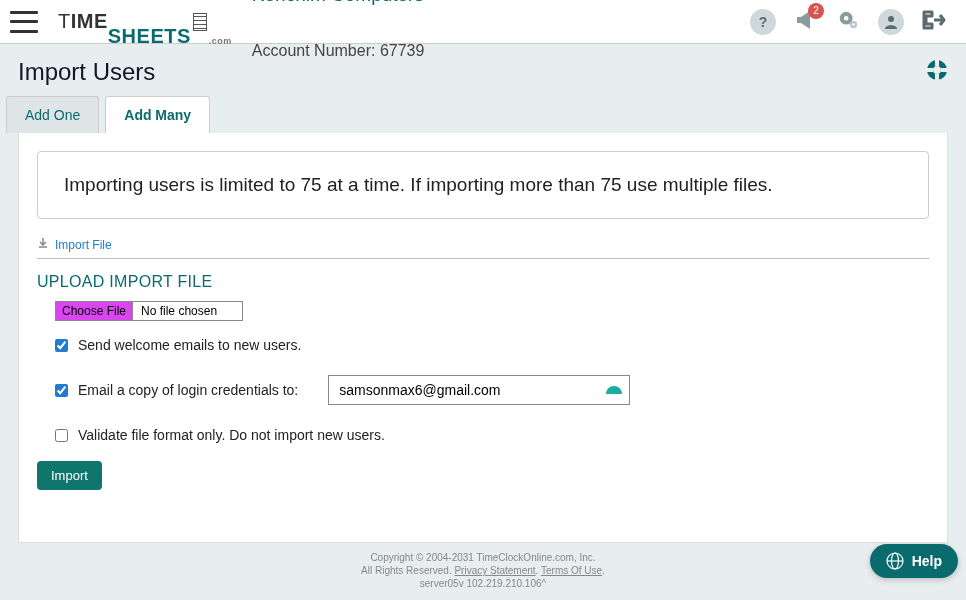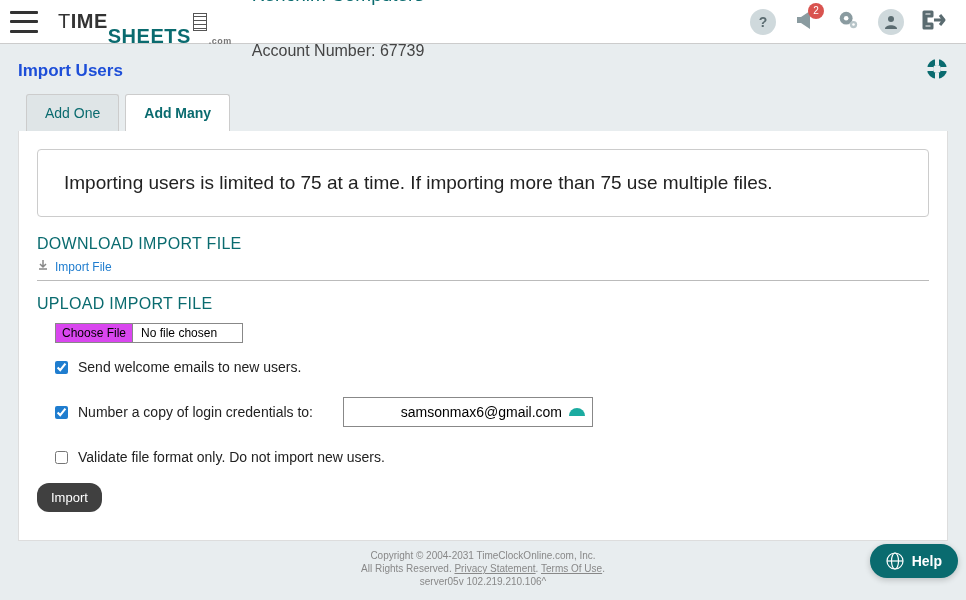--- a/index.html
+++ b/index.html
@@ -101,33 +101,33 @@
       align-items: center;
       justify-content: center;
     }
     
     .page-title-row {
       display: flex;
       align-items: center;
       padding: 14px 18px 10px 18px;
     }
     .page-title {
-      font-size: 17px;
-      color: #1d4ed8;
-      font-weight: 700;
+      font-size: 24px;
+      color: #0f172a;
+      font-weight: 400;
     }
     .lifebuoy {
       margin-left: auto;
       color: #0a6b6f;
       cursor: pointer;
     }
     
     .tabs {
       display: flex;
-      padding-left: 26px;
+      padding-left: 6px;
       gap: 6px;
     }
     .tab {
       padding: 10px 18px;
       background: #dfe5e7;
       border: 1px solid #ccc;
       border-bottom: none;
       font-size: 14px;
       color: #0a6b6f;
       cursor: pointer;
@@ -203,42 +203,41 @@
       font-size: 14px;
       color: #222;
     }
     .checkbox-row input[type="checkbox"] { accent-color: #1f7dcf; cursor: pointer; }
     .email-input-wrap {
       position: relative;
       display: inline-block;
       margin-left: 20px;
     }
     .email-input {
-      width: 250px;
+      width: 302px;
       padding: 6px 30px 6px 10px;
       font-size: 14px;
       border: 1px solid #888;
-      text-align: right;
     }
     .input-dome {
       position: absolute;
       right: 8px;
       top: 50%;
       transform: translateY(-50%);
       width: 16px;
       height: 8px;
       background: #1baba0;
       border-radius: 8px 8px 0 0;
     }
     .import-btn {
-      background: #404040;
+      background: #0f766e;
       color: #fff;
       border: none;
       padding: 7px 14px;
-      border-radius: 12px;
+      border-radius: 4px;
       font-size: 13px;
       cursor: pointer;
       margin-top: 4px;
     }
     
     .footer {
       text-align: center;
       font-size: 10px;
       color: #888;
       margin-top: 8px;
@@ -330,21 +329,20 @@
 </div>
 
 <div class="tabs">
   <div class="tab">Add One</div>
   <div class="tab active">Add Many</div>
 </div>
 
 <div class="panel">
   <div class="info-box">Importing users is limited to 75 at a time. If importing more than 75 use multiple files.</div>
 
-  <div class="section-title">DOWNLOAD IMPORT FILE</div>
   <div class="import-link-row">
     <span class="download-icon">
       <svg width="12" height="12" viewBox="0 0 12 12">
           <path d="M6 1 L6 7 M3 5 L6 8 L9 5 M2 10 L10 10" stroke="#888" stroke-width="1.5" fill="none"></path>
         </svg>
     </span>
     <a class="import-link">Import File</a>
   </div>
   <hr class="divider">
 
@@ -355,21 +353,21 @@
     <div class="file-status">No file chosen</div>
   </div>
 
   <div class="checkbox-row">
     <input type="checkbox" checked="" style="">
     <span>Send welcome emails to new users.</span>
   </div>
 
   <div class="checkbox-row">
     <input type="checkbox" checked="" style="">
-    <span>Number a copy of login credentials to:</span>
+    <span>Email a copy of login credentials to:</span>
     <span class="email-input-wrap">
       <input type="text" class="email-input" value="samsonmax6@gmail.com" style="">
       <span class="input-dome"></span>
     </span>
   </div>
 
   <div class="checkbox-row" style="margin-bottom:14px;">
     <input type="checkbox" style="">
     <span>Validate file format only. Do not import new users.</span>
   </div>

